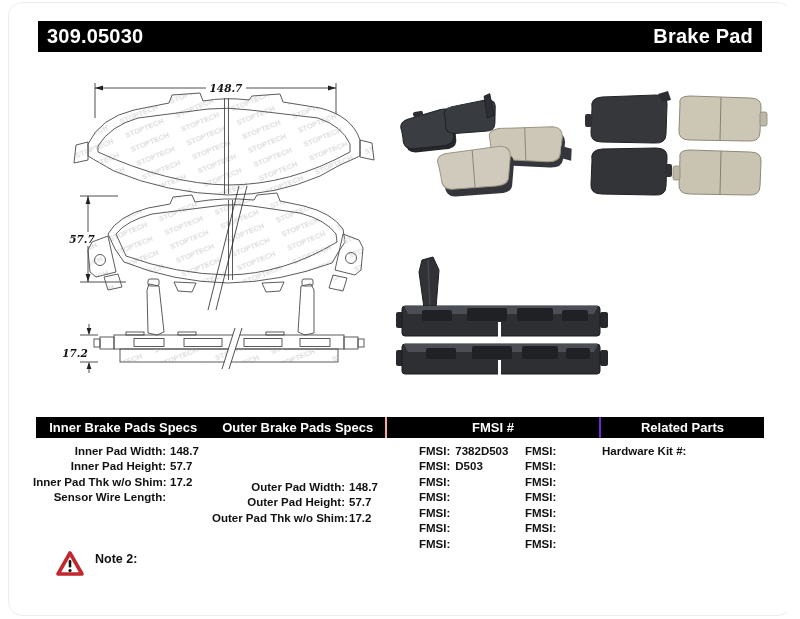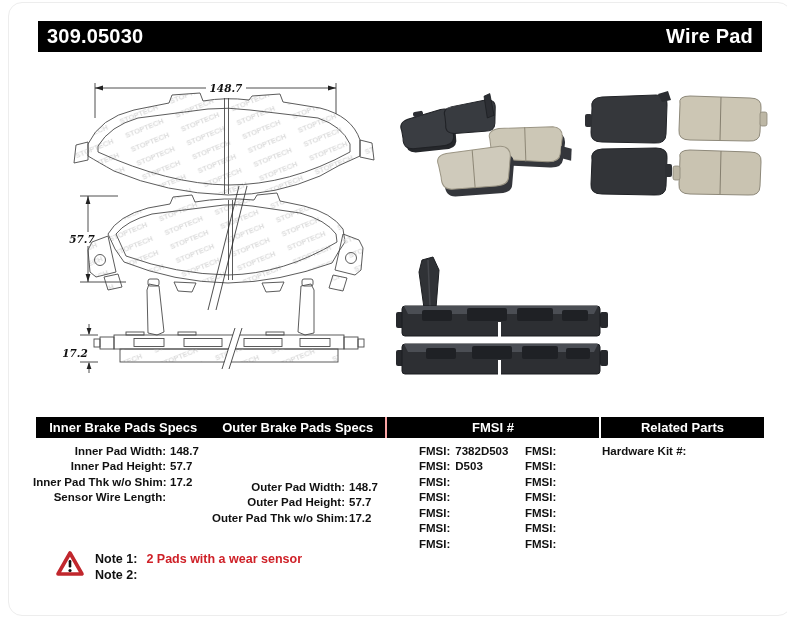--- a/index.html
+++ b/index.html
@@ -22,21 +22,21 @@
   .dimline{stroke:#222;stroke-width:.8;fill:none;}
   .dimarrow{fill:#222;stroke:none;}
 
   
   .tbl-head{position:absolute;left:36px;top:417px;width:728px;height:21px;background:#000;
             color:#fff;font-weight:bold;font-size:13px;display:flex;box-sizing:border-box;}
   .th{display:flex;align-items:center;justify-content:center;box-sizing:border-box;}
   .th-specs{width:349px;}
   .th-specs span{flex:1;text-align:center;}
   .th-fmsi{width:214px;border-left:2px solid #fca5a5;}
-  .th-related{width:165px;border-left:2px solid #ffffff;}
+  .th-related{width:165px;border-left:2px solid #6d28d9;}
 
   .spec-col{position:absolute;top:443px;font-size:11.5px;font-weight:bold;color:#111;}
   .spec-row{display:flex;height:15.5px;align-items:center;white-space:nowrap;}
   .spec-row .lbl{width:133px;text-align:right;}
   .spec-row .val{margin-left:4px;}
   .inner-col{left:33px;}
   .outer-col{left:212px;margin-top:36px;}
 
   .fmsi-col{position:absolute;left:391px;top:443px;font-size:11.5px;font-weight:bold;color:#111;}
   .fmsi-row{display:flex;height:15.5px;align-items:center;white-space:nowrap;padding-left:28px;}
@@ -55,21 +55,21 @@
   .note-val{color:#cf2128;margin-left:9px;}
 </style>
 </head>
 <body>
 
 <div class="sheet">
   <div class="card-border"></div>
 
   <div class="title-bar">
     <span>309.05030</span>
-    <span>Wire Pad</span>
+    <span>Brake Pad</span>
   </div>
 
   <svg style="left:38px;top:66px;" width="346" height="336" viewBox="0 0 346 336">
     <defs>
       <pattern id="wm" width="54" height="15" patternUnits="userSpaceOnUse" patternTransform="rotate(-22)">
         <text x="1" y="10" font-size="7.5" font-weight="bold" fill="#dcdcdc">STOPTECH</text>
       </pattern>
     </defs>
 
     <g>
@@ -356,21 +356,17 @@
     </div>
   </div>
 
   <svg class="warning" width="30" height="28" viewBox="0 0 30 28">
     <path d="M 15 3 L 27 24 L 3 24 Z" fill="#fff" stroke="#c1272d" stroke-width="3.6" stroke-linejoin="round"></path>
     <rect x="13.7" y="10" width="2.6" height="7.5" rx="1.2" fill="#111"></rect>
     <circle cx="15" cy="20.5" r="1.6" fill="#111"></circle>
   </svg>
   <div class="notes">
     <div class="note-row">
-      <span class="note-lbl">Note 1:</span>
-      <span class="note-val">2 Pads with a wear sensor</span>
-    </div>
-    <div class="note-row">
       <span class="note-lbl">Note 2:</span>
       <span class="note-val"></span>
     </div>
   </div>
 </div>
 
 </body></html>

